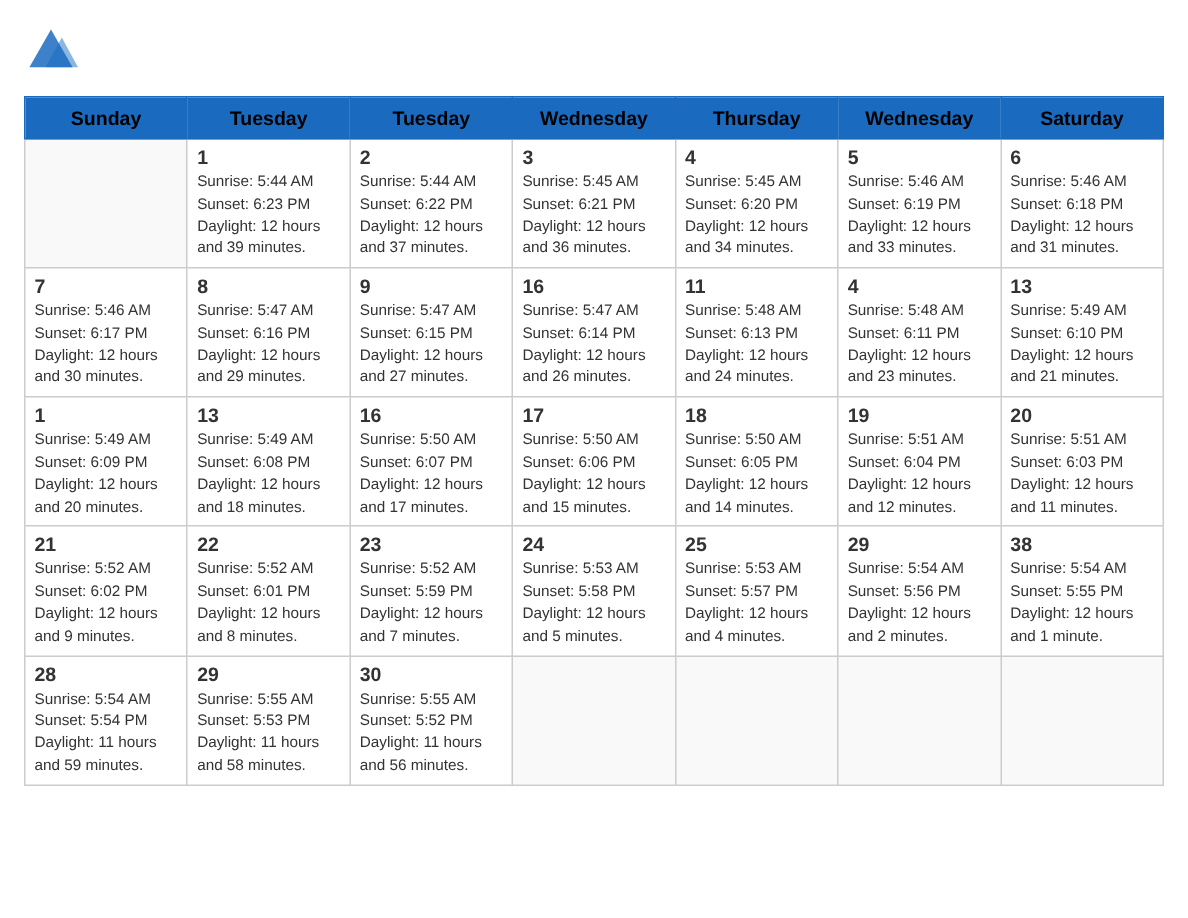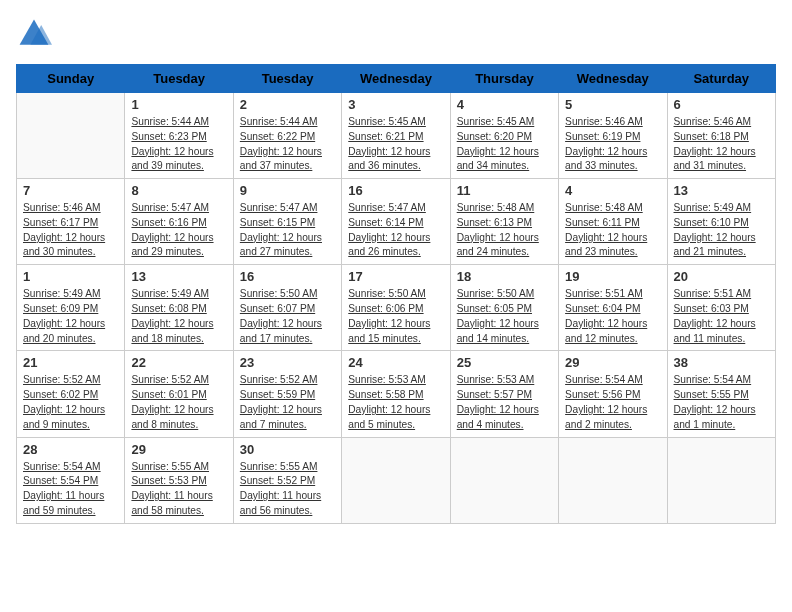--- a/index.html
+++ b/index.html
@@ -74,21 +74,20 @@
     .day-number {
       font-size: 13px;
       font-weight: bold;
       margin-bottom: 3px;
       display: block;
     }
     .day-info {
       font-size: 10.2px;
       line-height: 1.45;
       color: #333;
-      text-decoration: underline;
     }
   </style>
 </head>
 <body>
 
 <div class="header">
   <div class="logo">
     <svg class="logo-icon" viewBox="0 0 40 40">
       <polygon points="20,4 36,32 4,32" fill="#1a6bbf" opacity="0.85"></polygon>
       <polygon points="28,10 40,32 16,32" fill="#1a6bbf" opacity="0.5"></polygon>

